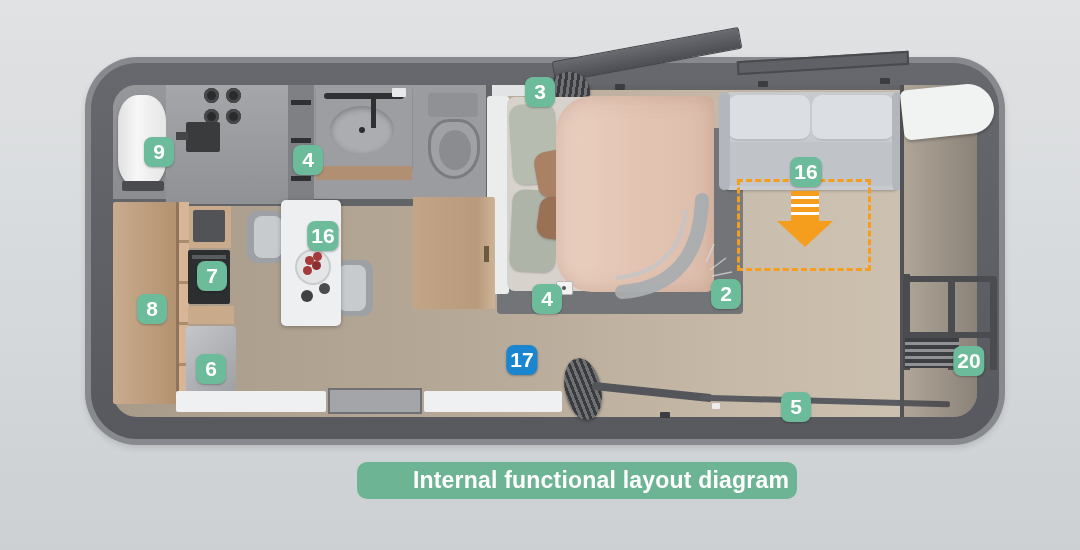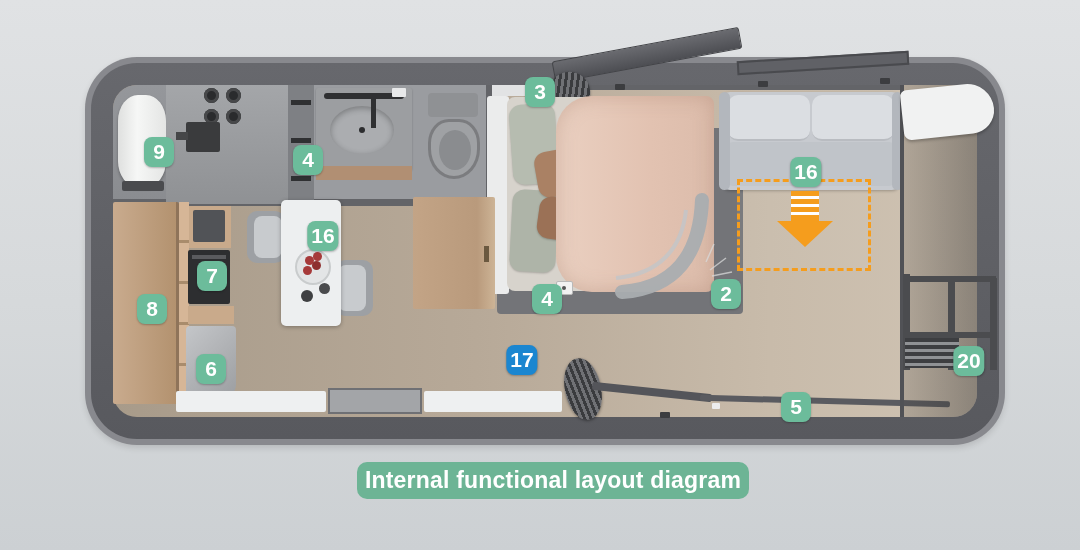--- a/index.html
+++ b/index.html
@@ -133,21 +133,21 @@
   .stair-louver{left:905px;top:338px;width:54px;height:30px;
     background:repeating-linear-gradient(180deg,#3d3e41 0 4px,#909295 4px 7px);}
   
   .badge{position:absolute;transform:translate(-50%,-50%);min-width:30px;height:30px;
     padding:0 4px;box-sizing:border-box;display:flex;align-items:center;justify-content:center;
     background:var(--badge-green);color:#fff;border-radius:8px;font-size:21px;font-weight:600;
     box-shadow:0 1px 2px rgba(0,0,0,.25);z-index:60;}
   .badge.blue{background:var(--badge-blue);}
   .caption-pill{left:357px;top:462px;width:392px;height:37px;border-radius:10px;
     background:var(--caption-bg);color:var(--caption-text);display:flex;align-items:center;
-    justify-content:center;font-size:23px;font-weight:600;letter-spacing:.2px;z-index:60;}
+    justify-content:center;font-size:23px;font-weight:600;letter-spacing:.2px;z-index:60;padding-left:48px;}
 </style>
 </head>
 <body>
 
 <div id="canvas">
 
   <div class="abs shell-outer"></div>
   <div class="abs shell-inner"></div>
   <div class="abs floor"></div>
 

